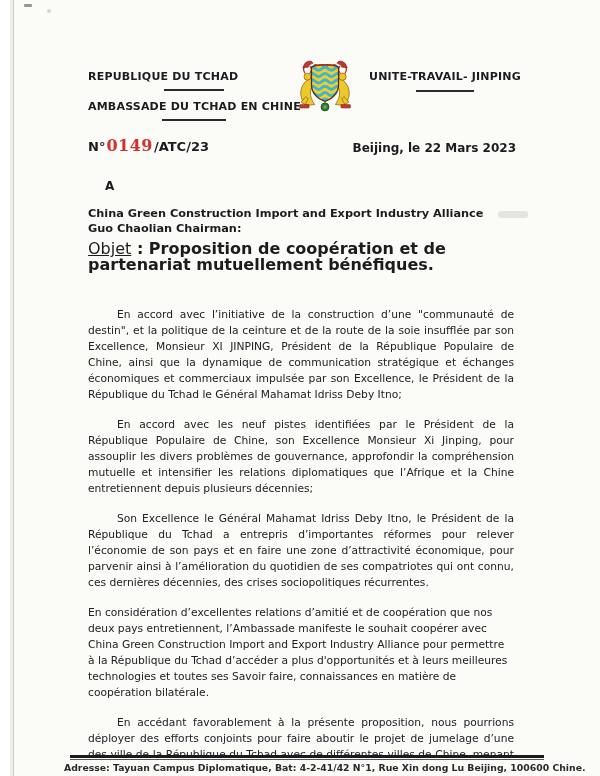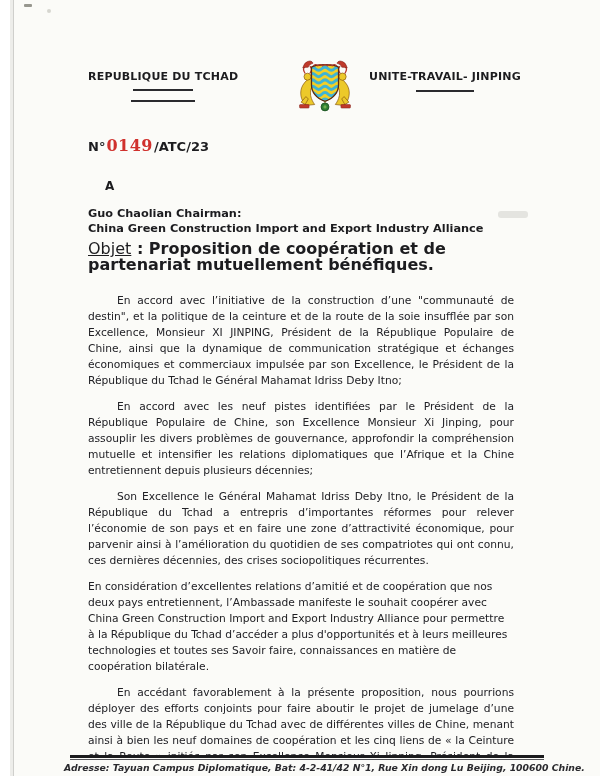--- a/index.html
+++ b/index.html
@@ -37,43 +37,44 @@
 
   .addressee{position:absolute;left:88px;top:206px;font-weight:bold;font-size:11.3px;line-height:15px;color:#1c1c1f;}
 
   .objet{position:absolute;left:88px;top:241px;width:426px;font-size:16px;line-height:16px;color:#1c1c1f;}
   .objet-label{font-weight:400;text-decoration:underline;}
   .objet-text{font-weight:bold;}
 
   
   .body-text{position:absolute;left:88px;top:293px;width:426px;height:462px;overflow:hidden;
     font-size:10.7px;line-height:16px;color:#212126;text-align:justify;}
-  .body-text p{margin:0 0 10px;text-indent:29px;}
+  .body-text p{margin:14px 0 10px;text-indent:29px;}
   .body-text p.flush{text-indent:0;text-align:left;}
   .b{font-weight:normal;color:#1c1c1f;}
 
   
   .footer-rule{position:absolute;left:70px;top:755px;width:474px;height:3px;background:#1b1b1d;}
   .footer-rule-thin{position:absolute;left:70px;top:759px;width:474px;height:1px;background:#55555a;}
   .footer-address{position:absolute;left:64px;top:762px;width:490px;text-align:left;
-    font-weight:bold;font-size:9.3px;color:#2a2a2e;white-space:nowrap;font-style:italic;}
+    font-weight:bold;font-size:9.3px;color:#2a2a2e;white-space:nowrap;}
 </style>
 </head>
 <body>
 
 <div class="paper"></div>
 <div class="scan-edge-soft"></div>
 <div class="scan-edge"></div>
 <div class="speck-a"></div>
 <div class="speck-b"></div>
 <div class="smudge"></div>
 
 <div class="h-left">
   <div class="h-title">REPUBLIQUE DU TCHAD</div>
   <div class="h-rule rule-1"></div>
+  <div class="h-title">AMBASSADE DU TCHAD EN CHINE</div>
   <div class="h-rule rule-2"></div>
 </div>
 
 <div class="arms">
   <svg width="80" height="70" viewBox="0 0 100 88">
 
     <g fill="#ecc92a" stroke="#8a5a10" stroke-width="0.9">
       <path d="M24 60 C18 52 18 41 24 34 C27 30 31 27 34 27 L37 33 C33 38 31 44 32 50 C33 55 35 58 37 61 L27 62 Z"></path>
       <circle cx="28" cy="26" r="4.4"></circle>
       <path d="M20 58 l6 -7 3 3 -4 7 Z"></path>
@@ -121,27 +122,28 @@
   <div class="h-title">UNITE-TRAVAIL- JINPING</div>
   <div class="h-rule rule-3"></div>
 </div>
 
 <div class="ref-row">
   <div class="ref">
     <span class="ref-prefix">N°</span>
       <span class="ref-number">0149</span>
       <span class="ref-suffix">/ATC/23</span>
   </div>
+  <div class="date">Beijing, le 22 Mars 2023</div>
 </div>
 
 <div class="to-letter">A</div>
 
 <div class="addressee">
+  <div>China Green Construction Import and Export Industry Alliance</div>
   <div>Guo Chaolian Chairman:</div>
-  <div>China Green Construction Import and Export Industry Alliance</div>
 </div>
 
 <div class="objet">
   <span class="objet-label">Objet</span><span class="objet-text"> : Proposition de coopération et de partenariat mutuellement bénéfiques.</span>
 </div>
 
 <div class="body-text">
   <p>En accord avec l’initiative de la construction d’une "communauté de destin", et la politique de la ceinture et de la route de la soie insufflée par son Excellence, Monsieur XI JINPING, Président de la République Populaire de Chine, ainsi que la dynamique de communication stratégique et échanges économiques et commerciaux impulsée par son Excellence, le Président de la République du Tchad le Général Mahamat Idriss Deby Itno;</p>
   <p>En accord avec les neuf pistes identifiées par le Président de la République Populaire de Chine, son Excellence Monsieur Xi Jinping, pour assouplir les divers problèmes de gouvernance, approfondir la compréhension mutuelle et intensifier les relations diplomatiques que l’Afrique et la Chine entretiennent depuis plusieurs décennies;</p>
   <p>Son Excellence le Général Mahamat Idriss Deby Itno, le Président de la République du Tchad a entrepris d’importantes réformes pour relever l’économie de son pays et en faire une zone d’attractivité économique, pour parvenir ainsi à l’amélioration du quotidien de ses compatriotes qui ont connu, ces dernières décennies, des crises sociopolitiques récurrentes.</p>

